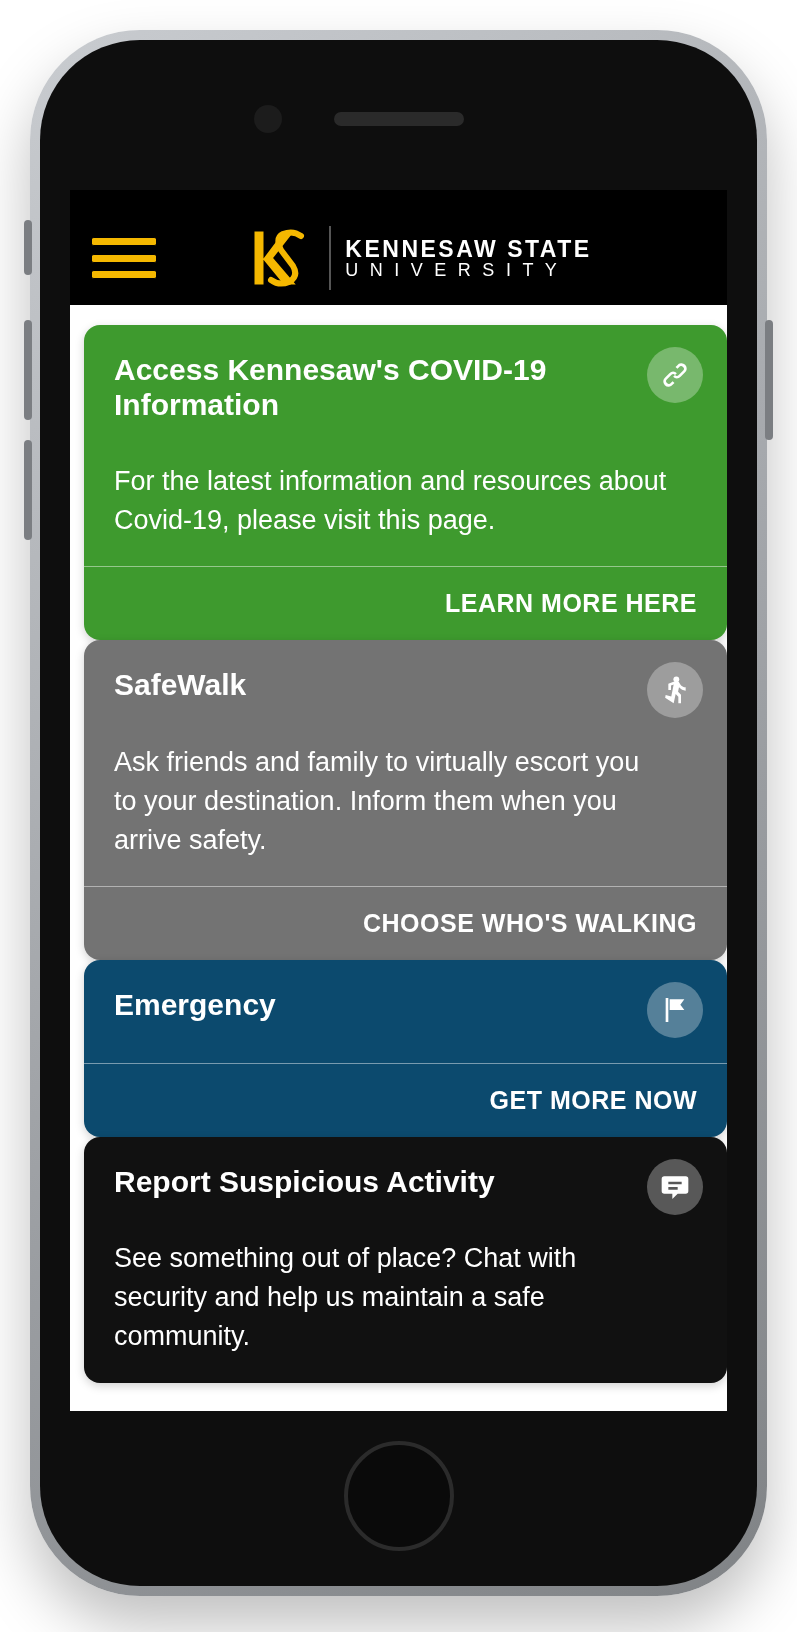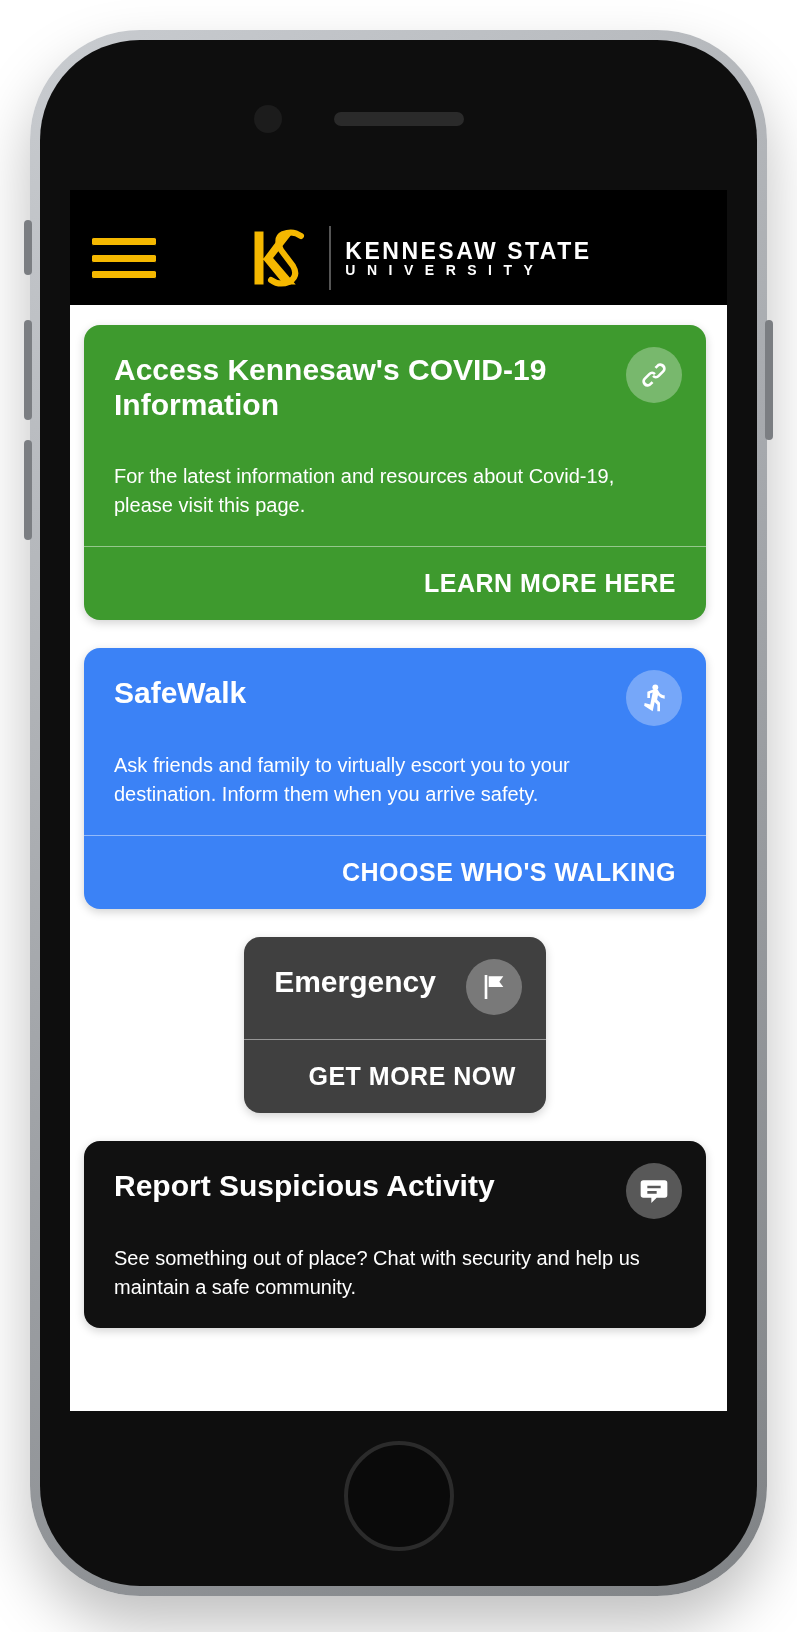--- a/index.html
+++ b/index.html
@@ -67,44 +67,43 @@
   .brand {
     flex:1;
     display:flex; align-items:center; justify-content:center; gap:14px;
     padding-right:50px;   
   }
   .brand-mark { width:72px; height:72px; position:relative; }
   .brand-mark svg { width:100%; height:100%; }
   .brand-divider { width:2px; height:64px; background:#ffffff55; }
   .brand-text { color:#fff; line-height:1.0; }
   .brand-line1 { font-weight:800; font-size:23px; letter-spacing:2.5px; }
-  .brand-line2 { font-weight:700; font-size:14px; letter-spacing:11.5px; }
+  .brand-line2 { font-weight:400; font-size:18px; letter-spacing:11.5px; }
 
   
   .content {
     position:absolute;
     left:0; right:0; top:115px; bottom:0;
     background:#fff;
-    padding:20px 21px 0 14px;
-    display:flex; flex-direction:column; gap:28px;
+    padding:20px 0 0 14px;
+    display:flex; flex-direction:column; 
     overflow:hidden;
-    align-items:center;
   }
 
   .card {
     border-radius:16px;
     color:#fff;
     position:relative;
     box-shadow: 0 3px 10px rgba(0,0,0,.18);
     overflow:hidden;
     flex-shrink:0;
   }
   .card-top { padding:28px 30px 26px 30px; position:relative; }
   .card-title { font-size:30px; font-weight:700; line-height:1.15; margin-bottom:14px; padding-right:80px; }
-  .card-desc  { font-size:20px; font-weight:400; line-height:1.45; padding-right:30px;margin-top:40px; }
+  .card-desc  { font-size:27px; font-weight:400; line-height:1.45; padding-right:30px;margin-top:40px; }
   .card-cta   { border-top:1px solid rgba(255,255,255,.45); padding:22px 30px; text-align:right; font-weight:800; font-size:25px; letter-spacing:.5px; }
   .card-icon  { position:absolute; top:22px; right:24px; width:56px; height:56px; border-radius:50%; background:rgba(255,255,255,.30); display:flex; align-items:center; justify-content:center; }
   .card-icon svg { width:32px; height:32px; fill:#fff; }
   
 
 </style>
 </head>
 <body>
 
 <div class="stage">
@@ -151,35 +150,35 @@
                 <svg viewBox="0 0 24 24">
                     <path d="M10.6 13.4a4 4 0 0 0 5.6 0l3-3a4 4 0 1 0-5.6-5.6l-1.2 1.2 1.4 1.4 1.2-1.2a2 2 0 1 1 2.8 2.8l-3 3a2 2 0 0 1-2.8 0zM13.4 10.6a4 4 0 0 0-5.6 0l-3 3a4 4 0 1 0 5.6 5.6l1.2-1.2-1.4-1.4-1.2 1.2a2 2 0 1 1-2.8-2.8l3-3a2 2 0 0 1 2.8 0z"></path>
                   </svg>
               </div>
               <div class="card-title" data-bind="cards.0.title">Access Kennesaw's COVID-19 Information</div>
               <div class="card-desc" data-bind="cards.0.desc">For the latest information and resources about Covid-19, please visit this page.</div>
             </div>
             <div class="card-cta" data-bind="cards.0.cta">LEARN MORE HERE</div>
           </div>
 
-          <div class="card" data-bind-attr="style:cards.1._style" style="background:#3b82f6;">
+          <div class="card" data-bind-attr="style:cards.1._style" style="background:#737373;">
             <div class="card-top">
               <div class="card-icon">
                 <svg viewBox="0 0 24 24">
                     <circle cx="13" cy="4" r="2.2"></circle>
                     <path d="M11 22l1.5-7 2 2v5h2v-6.5l-2.2-2.2.7-3.3c1.3 1.5 3.2 2.5 5 2.5V10c-1.6 0-3.1-.9-4-2.2l-1-1.6c-.4-.6-1-1-1.8-1-.3 0-.5 0-.8.1L7 7.3V12h2V8.6l2-.8-1.8 9L5 15.8l-.4 2 6.4 4.2z"></path>
                   </svg>
               </div>
               <div class="card-title" data-bind="cards.1.title">SafeWalk</div>
               <div class="card-desc" data-bind="cards.1.desc">Ask friends and family to virtually escort you to your destination. Inform them when you arrive safety.</div>
             </div>
             <div class="card-cta" data-bind="cards.1.cta">CHOOSE WHO'S WALKING</div>
           </div>
 
-          <div class="card" data-bind-attr="style:cards.2._style" style="background:#404040;">
+          <div class="card" data-bind-attr="style:cards.2._style" style="background:#0c4a6e;">
             <div class="card-top">
               <div class="card-icon">
                 <svg viewBox="0 0 24 24">
                     <path d="M5 3h2v18H5zM8 4h11l-3 4 3 4H8z"></path>
                   </svg>
               </div>
               <div class="card-title" data-bind="cards.2.title">Emergency</div>
             </div>
             <div class="card-cta" data-bind="cards.2.cta">GET MORE NOW</div>
           </div>

